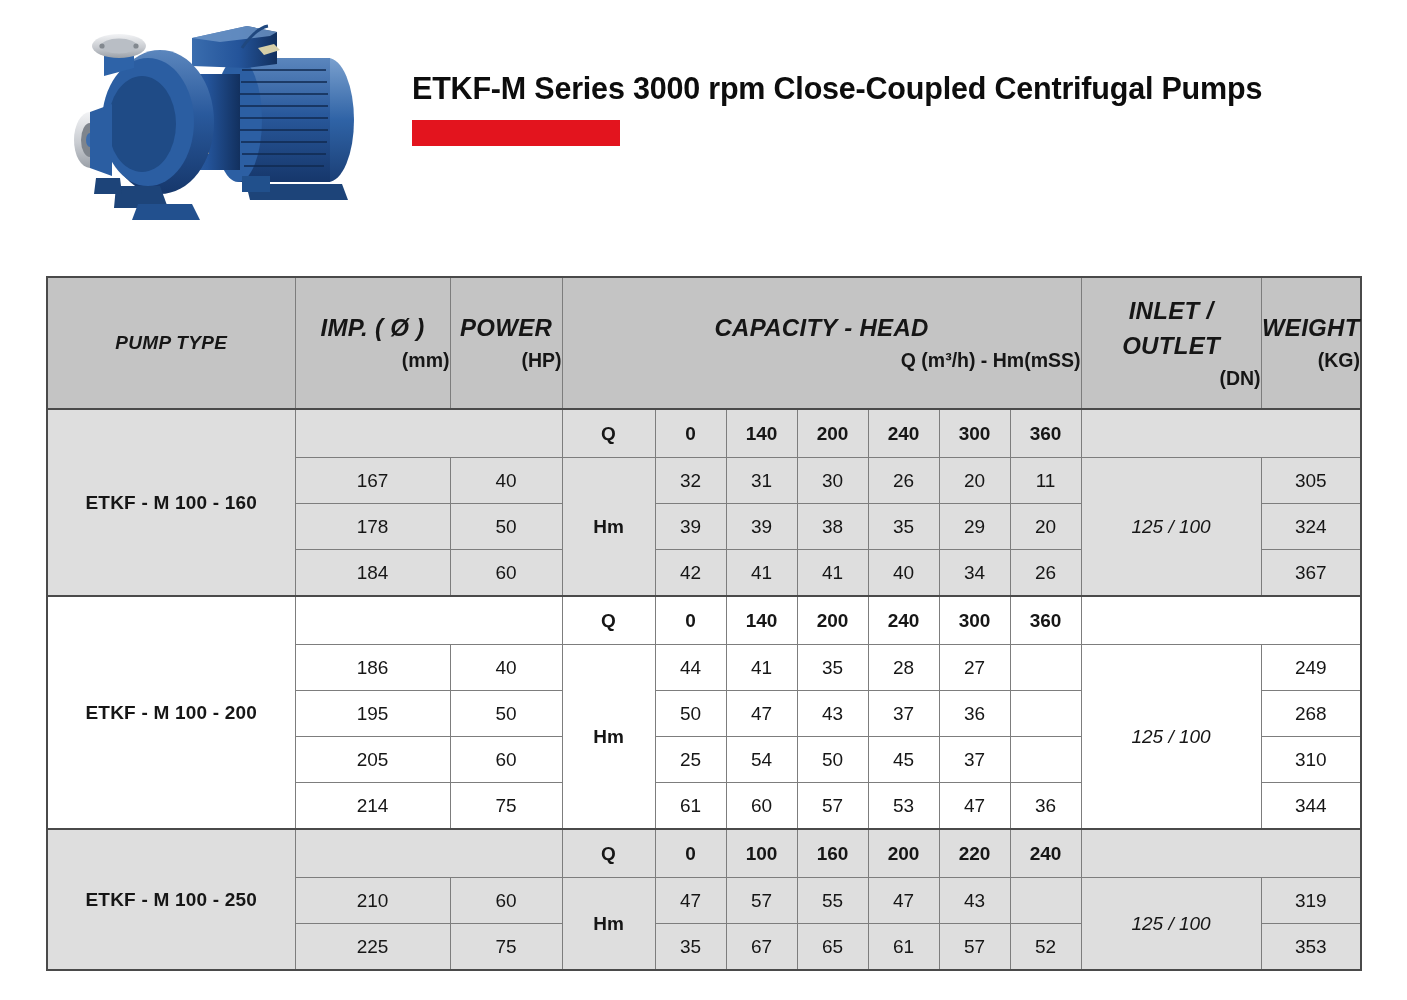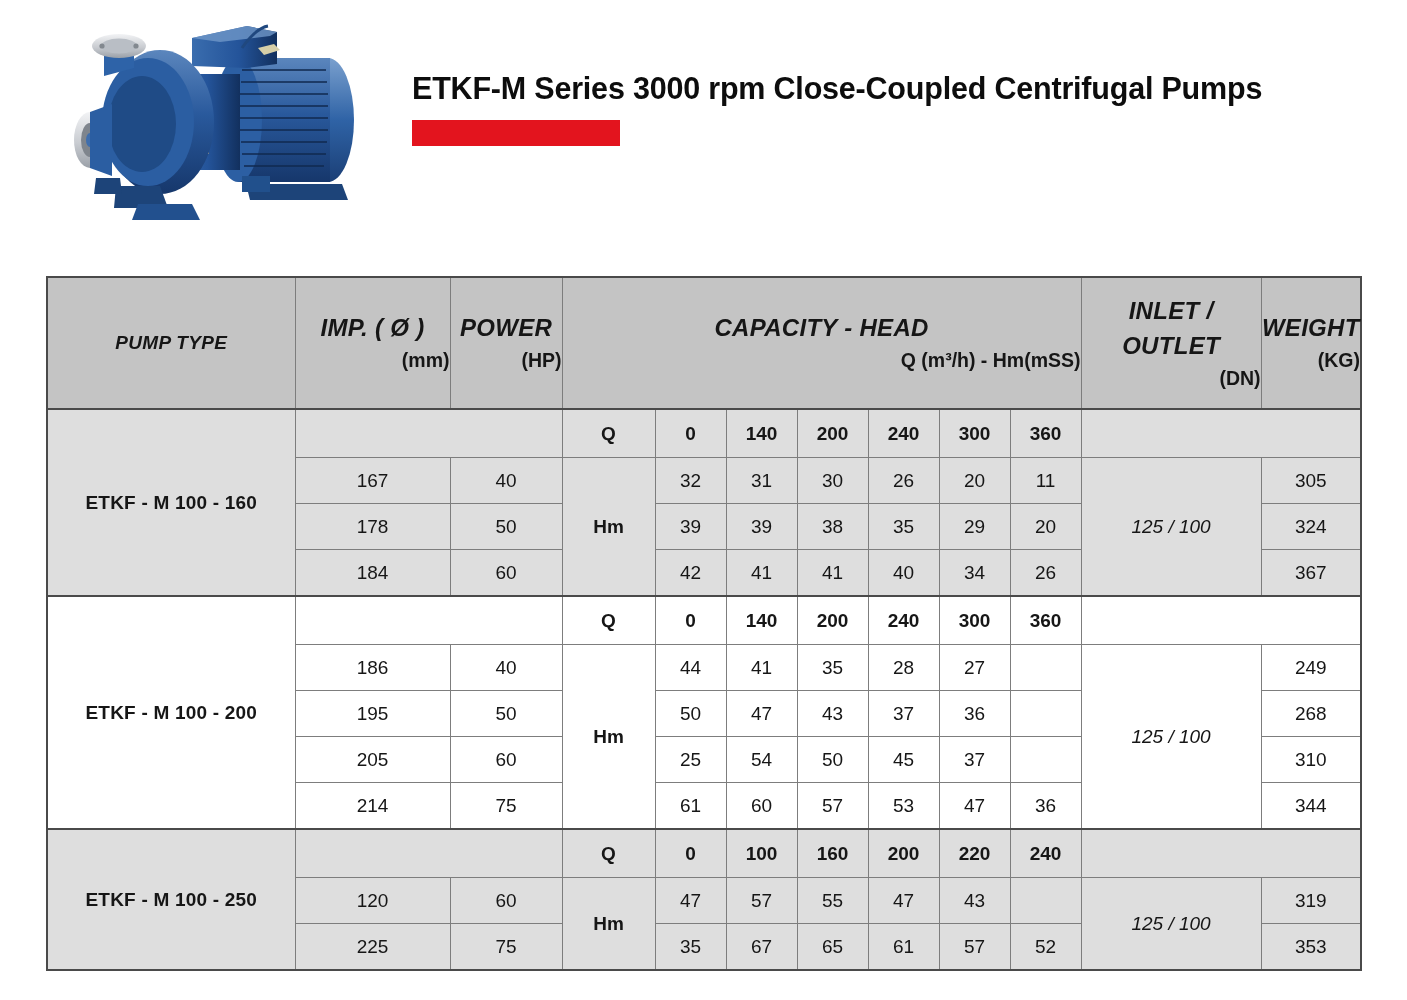--- a/index.html
+++ b/index.html
@@ -395,21 +395,21 @@
           <td class="qlabel">Q</td>
           <td class="qhdr">0</td>
           <td class="qhdr">100</td>
           <td class="qhdr">160</td>
           <td class="qhdr">200</td>
           <td class="qhdr">220</td>
           <td class="qhdr">240</td>
           <td colspan="2" class="blankcell"></td>
         </tr>
         <tr class="shaded">
-          <td class="dcell">120</td>
+          <td class="dcell">210</td>
           <td class="dcell">60</td>
           <td class="qlabel" rowspan="2">Hm</td>
           <td class="dcell">47</td>
           <td class="dcell">57</td>
           <td class="dcell">55</td>
           <td class="dcell">47</td>
           <td class="dcell">43</td>
           <td class="dcell"></td>
           <td class="inletcell" rowspan="2">125 / 100</td>
           <td class="dcell">319</td>

